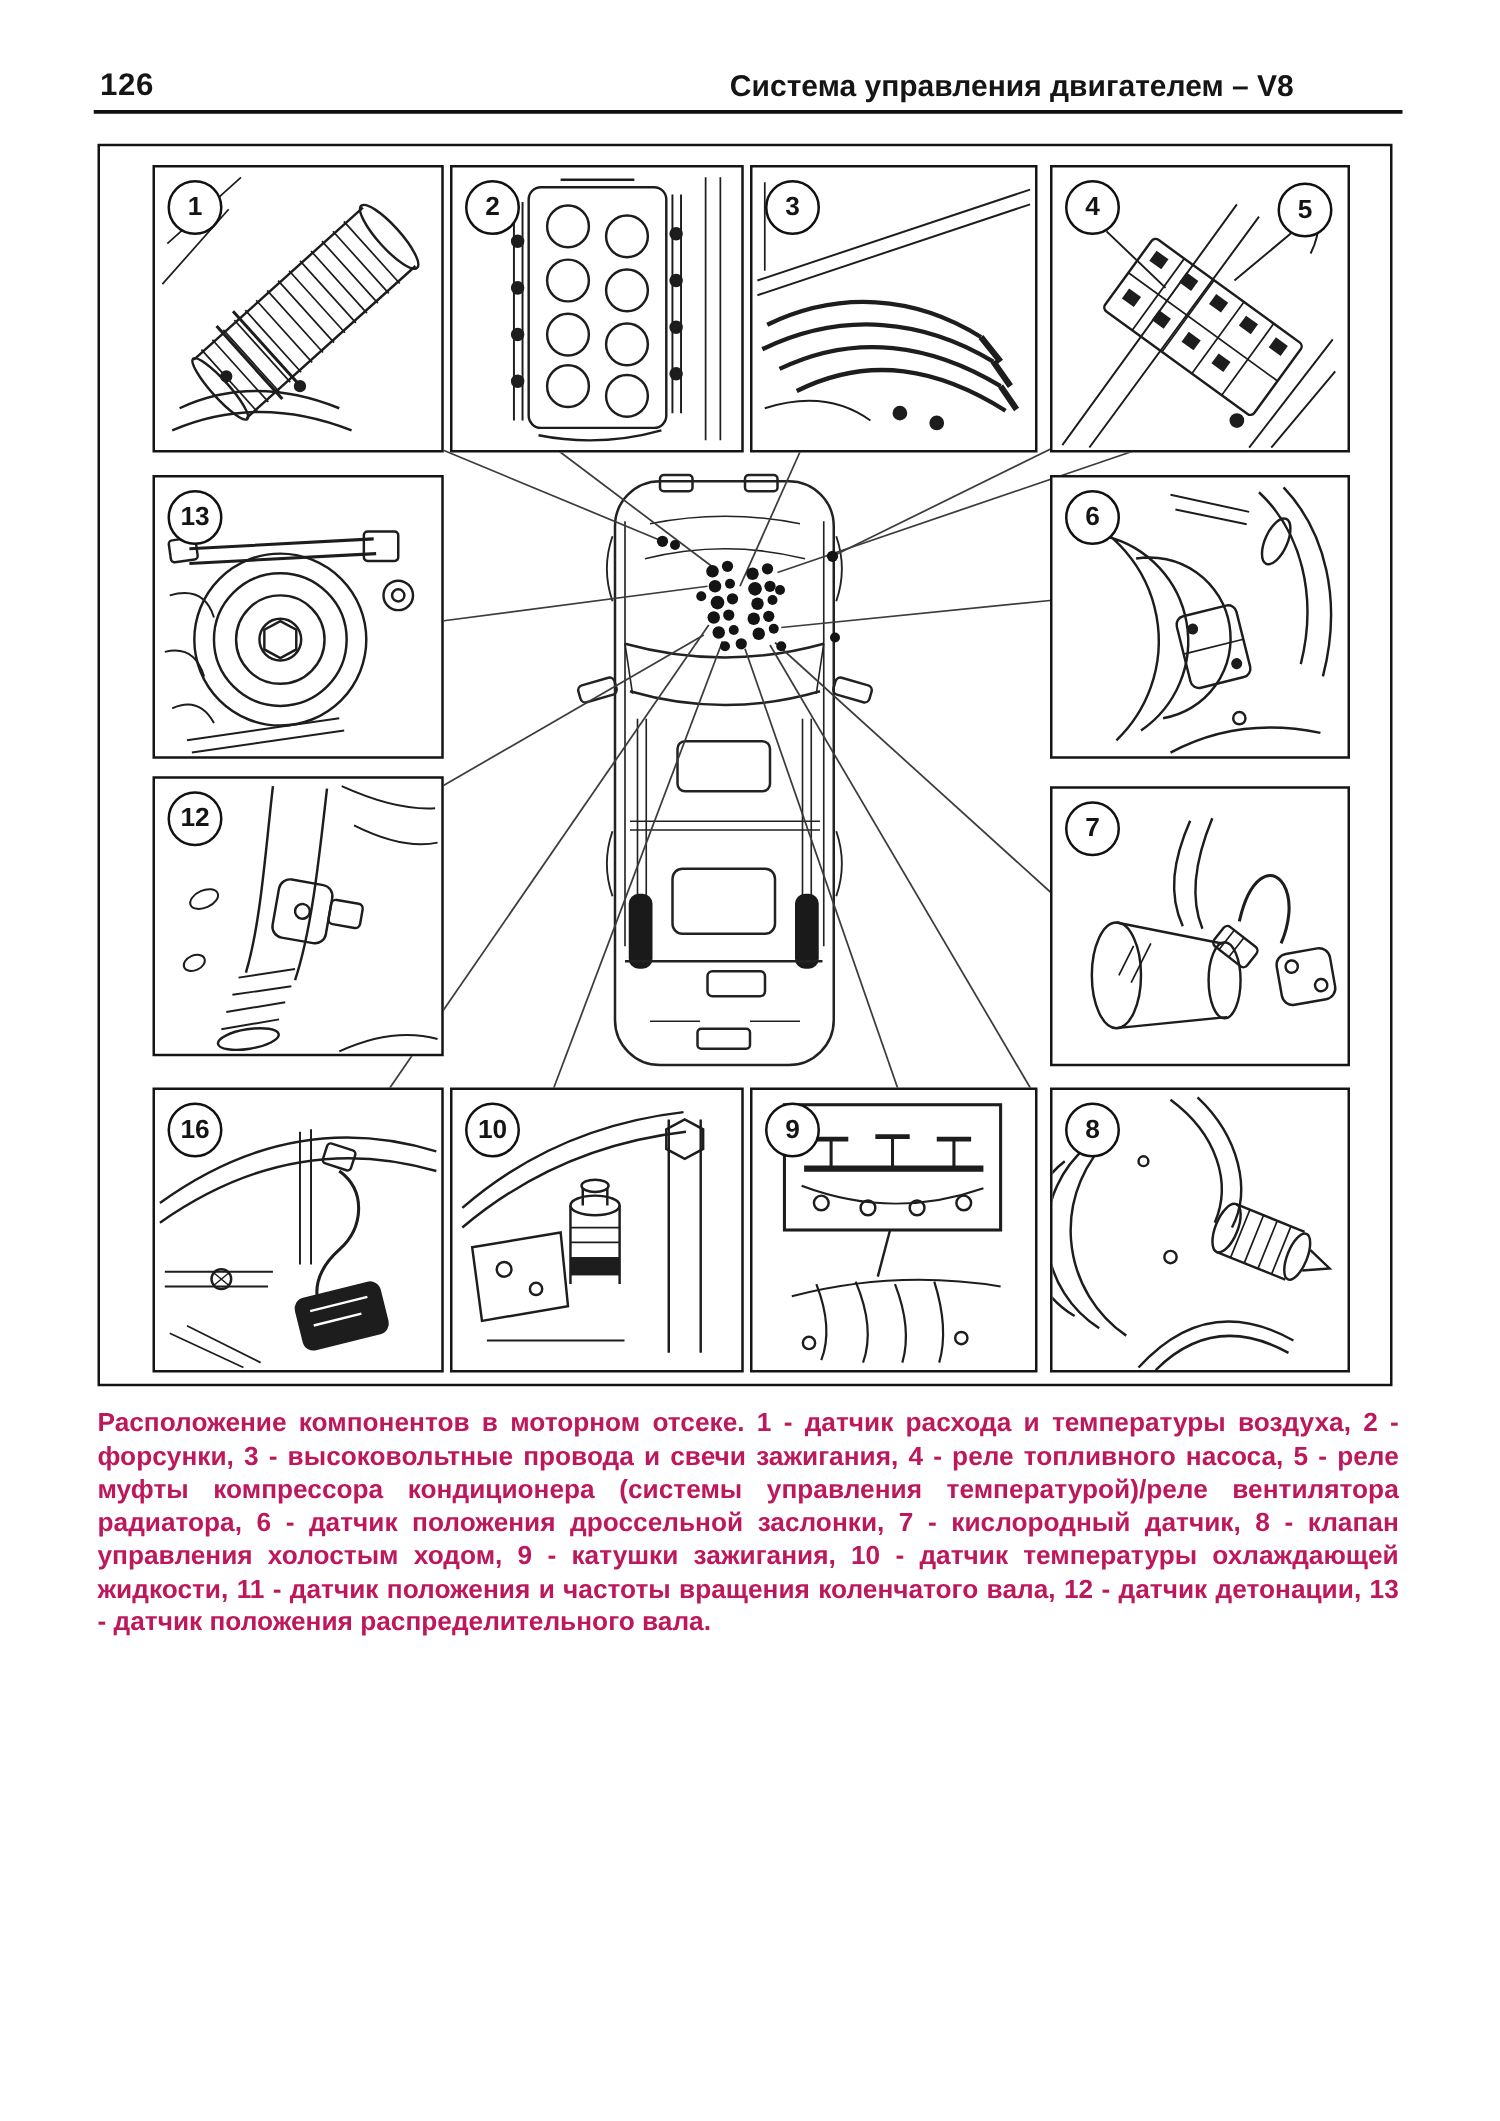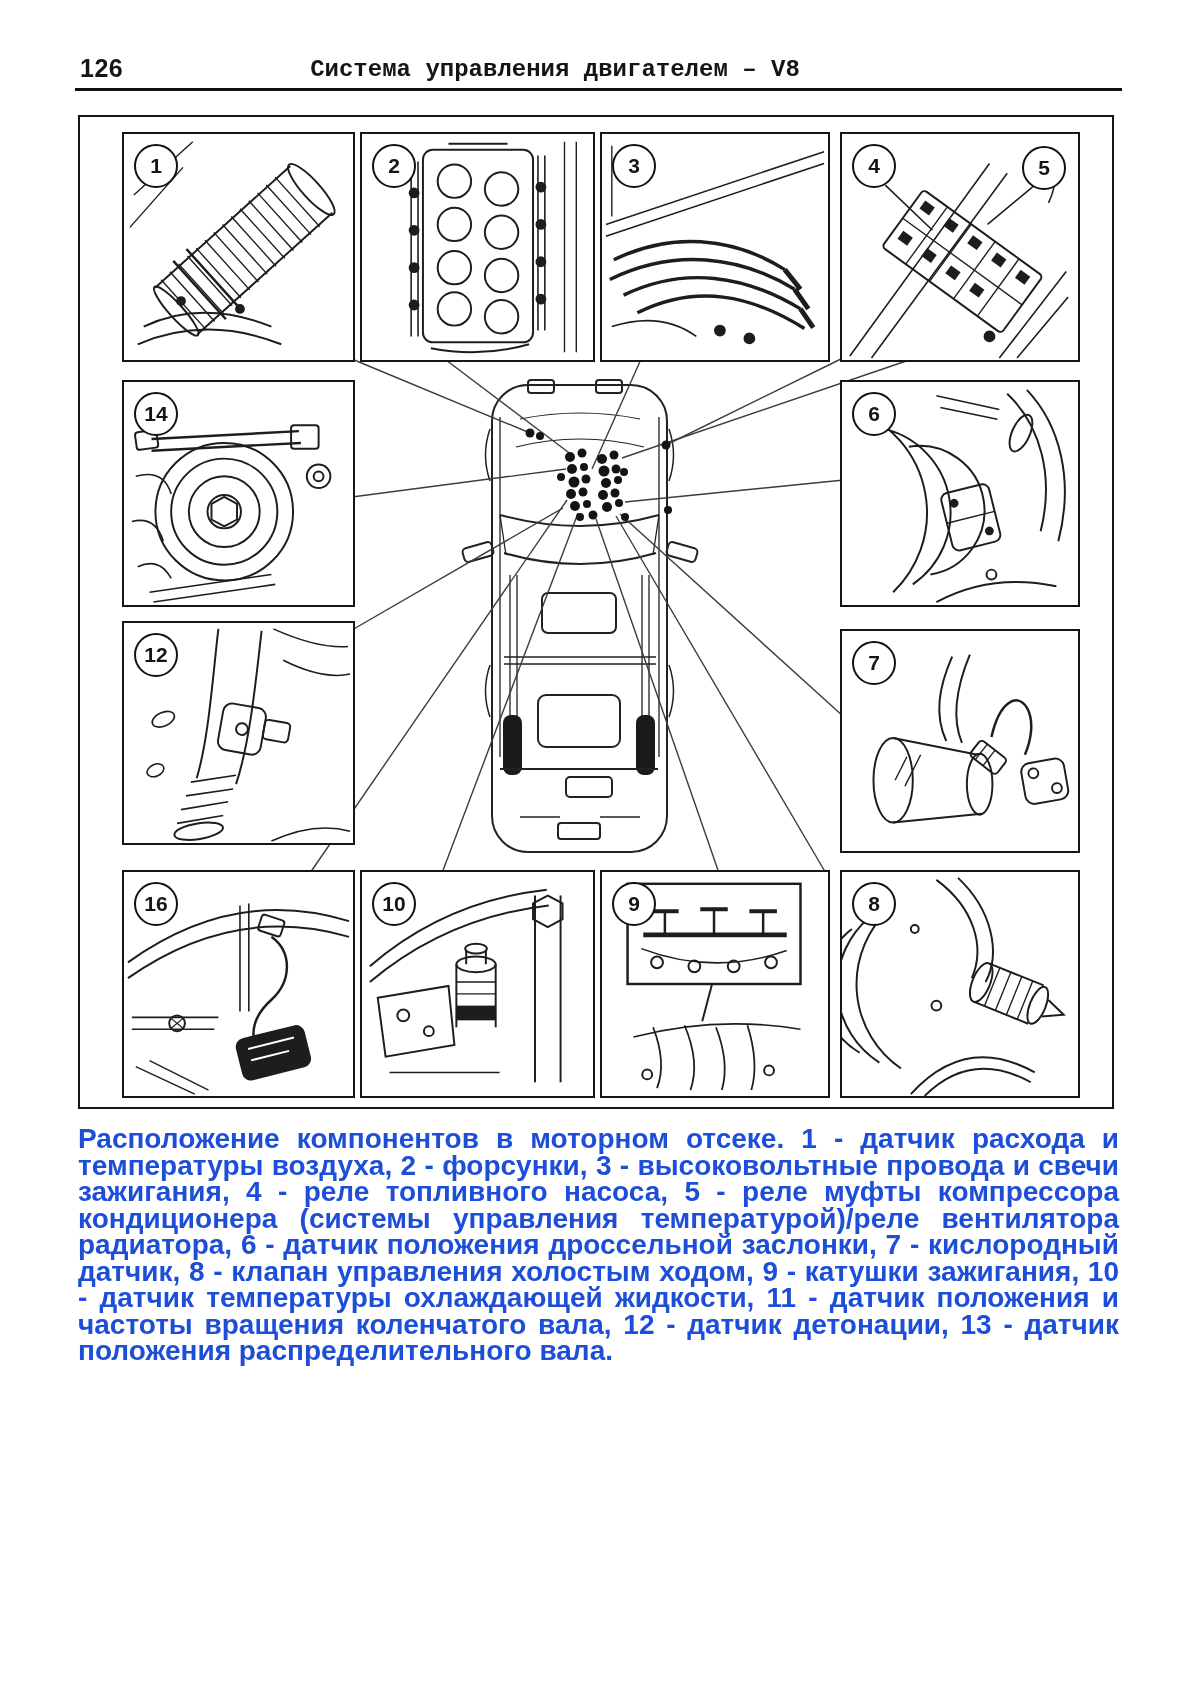--- a/index.html
+++ b/index.html
@@ -1,29 +1,29 @@
 <!DOCTYPE html>
 <html><head>
 <meta charset="utf-8">
 <style>
   html,body{margin:0;padding:0;background:#ffffff;}
   body{width:1200px;height:1697px;position:relative;font-family:"Liberation Sans",sans-serif;color:#151515;overflow:hidden;}
   .page-number{position:absolute;left:80px;top:54px;font-size:25px;font-weight:700;letter-spacing:.5px;text-align:center;}
-  .page-title{position:absolute;left:75px;top:56px;width:960px;text-align:center;font-size:24px;font-weight:700;font-family:Liberation Mono, monospace;}
+  .page-title{position:absolute;left:75px;top:56px;width:960px;text-align:right;font-size:24px;font-weight:700;}
   .header-rule{position:absolute;left:75px;top:88px;width:1047px;height:3px;background:#101010;}
   .figure{position:absolute;left:78px;top:115px;width:1032px;height:990px;border:2.5px solid #141414;background:#fff;}
   .overlay{position:absolute;left:0;top:0;width:1032px;height:990px;}
   .panel{position:absolute;background:#fff;border:2px solid #151515;box-sizing:border-box;}
   .panel svg{width:100%;height:100%;display:block;}
   .badge{position:absolute;width:40px;height:40px;border:2.5px solid #111;border-radius:50%;background:#fff;
          display:flex;align-items:center;justify-content:center;font-size:21px;font-weight:700;z-index:3;}
   .b-tl{left:10px;top:10px;}
   .b-tr{right:12px;top:12px;}
-  .caption{position:absolute;left:78px;top:1126px;width:1041px;font-size:28px;font-weight:700;
-           line-height:26.5px;text-align:justify;color:#1d4ed8;}
+  .caption{position:absolute;left:78px;top:1126px;width:1041px;font-size:21px;font-weight:700;
+           line-height:26.5px;text-align:justify;color:#be185d;}
 </style>
 </head>
 <body>
 
 <div class="page-number">126</div>
 <div class="page-title">Система управления двигателем – V8</div>
 <div class="header-rule"></div>
 
 <div class="figure">
 
@@ -203,21 +203,21 @@
         <polygon points="102,117 115,124 115,140 102,147 89,140 89,124"></polygon>
         <path d="M28,58 L178,50 M28,70 L180,62" stroke-width="2.5"></path>
         <rect x="12" y="50" width="22" height="18" rx="3" transform="rotate(-8 23 59)"></rect>
         <rect x="170" y="44" width="28" height="24" rx="3"></rect>
         <circle cx="198" cy="96" r="12"></circle>
           <circle cx="198" cy="96" r="5"></circle>
         <path d="M12,96 q28,-8 36,18 M8,142 q24,-6 32,20 M14,188 q22,-10 34,12" stroke-width="1.6"></path>
         <path d="M26,214 L150,196 M30,224 L154,206" stroke-width="1.6"></path>
       </g>
     </svg>
-    <div class="badge b-tl">14</div>
+    <div class="badge b-tl">13</div>
   </div>
 
   <div class="panel" style="left:760px;top:263px;width:240px;height:227px">
     <svg viewBox="0 0 240 227" preserveAspectRatio="none">
       <g stroke="#1d1d1d" fill="none" stroke-width="2">
         <path d="M18,30 A112,112 0 0 1 52,214 M44,48 A88,88 0 0 1 72,206 M68,66 A64,64 0 0 1 90,196"></path>
         <g transform="rotate(-14 130 138)">
           <rect x="106" y="108" width="50" height="60" rx="7"></rect>
           <circle cx="118" cy="120" r="3.5" fill="#1d1d1d"></circle>
             <circle cx="146" cy="156" r="3.5" fill="#1d1d1d"></circle>

